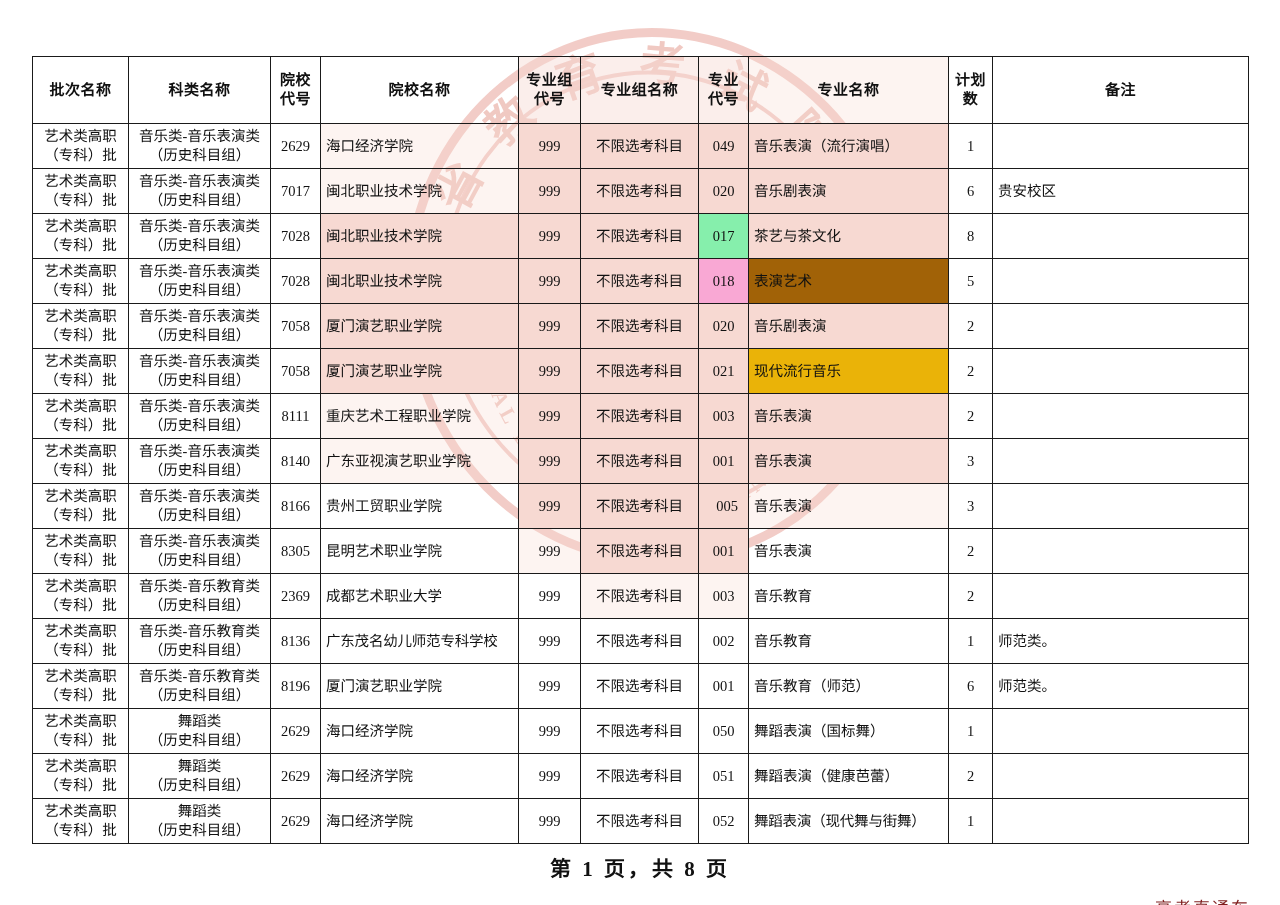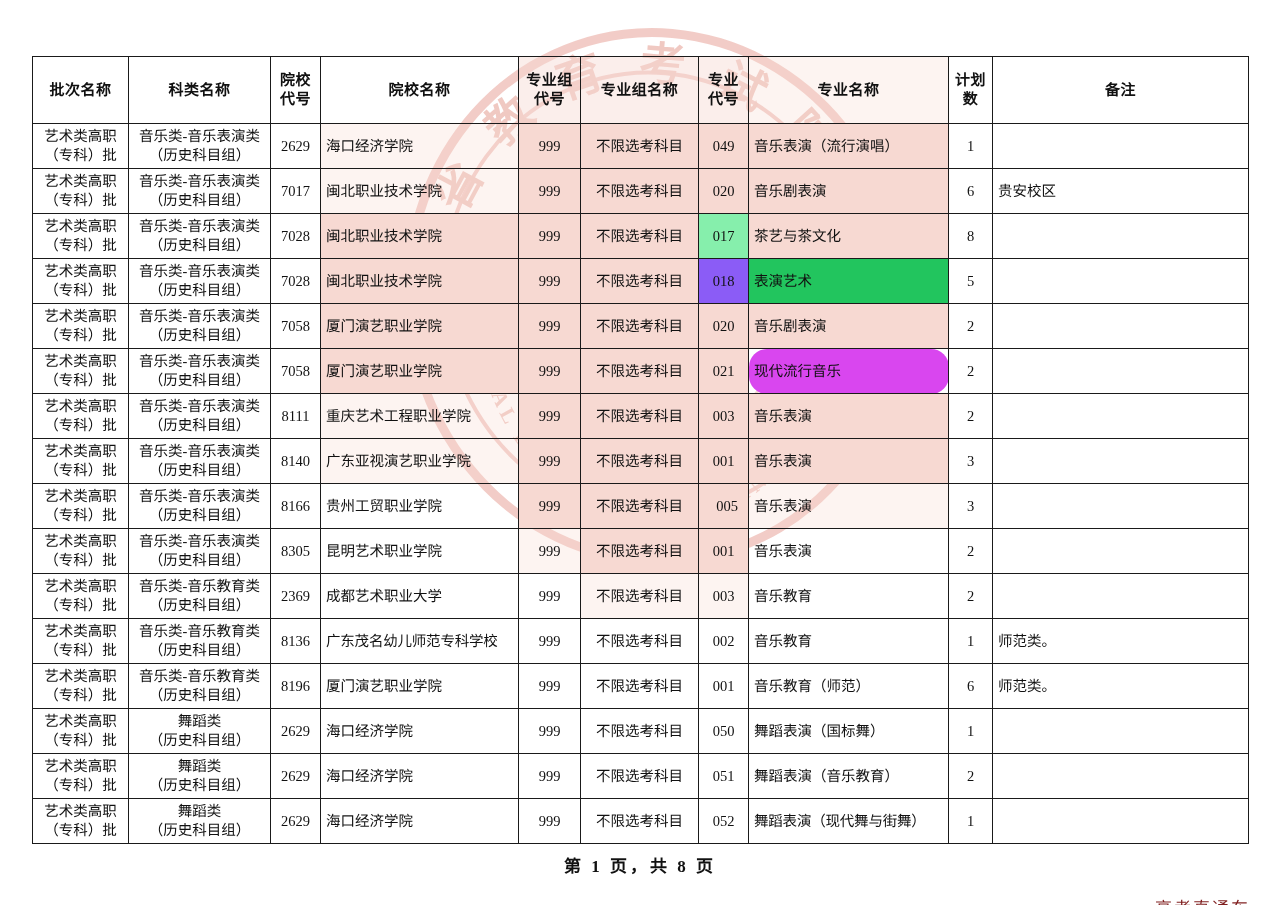--- a/index.html
+++ b/index.html
@@ -166,21 +166,21 @@
   td.shrink { font-size: 13.2px; letter-spacing: -.2px; }
 
   
   .footer-page {
     position: absolute;
     left: 0;
     top: 852px;
     width: 1280px;
     text-align: center;
     z-index: 4;
-    font-size: 17px;
+    font-size: 21px;
     font-weight: 700;
     letter-spacing: 3px;
     color: #111;
   }
   .footer-brand {
     position: absolute;
     right: 30px;
     top: 858px;
     z-index: 4;
     font-family: "Liberation Sans", sans-serif;
@@ -318,22 +318,22 @@
               <span class="stack l2">（专科）批</span>
             </td>
             <td class="c-center tight">
               <span class="stack">音乐类-音乐表演类</span>
               <span class="stack l2">（历史科目组）</span>
             </td>
             <td class="c-center">7028</td>
             <td class="c-left" style="background: rgb(247, 217, 210);">闽北职业技术学院</td>
             <td class="c-center" style="background: rgb(247, 217, 210);">999</td>
             <td class="c-center" style="background: rgb(247, 217, 210);">不限选考科目</td>
-            <td class="c-center" style="background: #8b5cf6;">018</td>
-            <td class="c-left" style="background: #22c55e;">表演艺术</td>
+            <td class="c-center" style="background: #f9a8d4;">018</td>
+            <td class="c-left" style="background: #a16207;">表演艺术</td>
             <td class="c-center">5</td>
             <td class="c-left"></td>
           </tr>
           <tr>
             <td class="c-center">
               <span class="stack">艺术类高职</span>
               <span class="stack l2">（专科）批</span>
             </td>
             <td class="c-center tight">
               <span class="stack">音乐类-音乐表演类</span>
@@ -355,21 +355,21 @@
             </td>
             <td class="c-center tight">
               <span class="stack">音乐类-音乐表演类</span>
               <span class="stack l2">（历史科目组）</span>
             </td>
             <td class="c-center">7058</td>
             <td class="c-left" style="background: rgb(247, 217, 210);">厦门演艺职业学院</td>
             <td class="c-center" style="background: rgb(247, 217, 210);">999</td>
             <td class="c-center" style="background: rgb(247, 217, 210);">不限选考科目</td>
             <td class="c-center" style="background: rgb(247, 217, 210);">021</td>
-            <td class="c-left" style="background: #d946ef; border-radius: 18px;">现代流行音乐</td>
+            <td class="c-left" style="background: #eab308;">现代流行音乐</td>
             <td class="c-center">2</td>
             <td class="c-left"></td>
           </tr>
           <tr>
             <td class="c-center">
               <span class="stack">艺术类高职</span>
               <span class="stack l2">（专科）批</span>
             </td>
             <td class="c-center tight">
               <span class="stack">音乐类-音乐表演类</span>
@@ -517,21 +517,21 @@
             </td>
             <td class="c-center tight">
               <span class="stack">舞蹈类</span>
               <span class="stack l2">（历史科目组）</span>
             </td>
             <td class="c-center">2629</td>
             <td class="c-left">海口经济学院</td>
             <td class="c-center">999</td>
             <td class="c-center">不限选考科目</td>
             <td class="c-center">051</td>
-            <td class="c-left">舞蹈表演（音乐教育）</td>
+            <td class="c-left">舞蹈表演（健康芭蕾）</td>
             <td class="c-center">2</td>
             <td class="c-left"></td>
           </tr>
           <tr>
             <td class="c-center">
               <span class="stack">艺术类高职</span>
               <span class="stack l2">（专科）批</span>
             </td>
             <td class="c-center tight">
               <span class="stack">舞蹈类</span>

